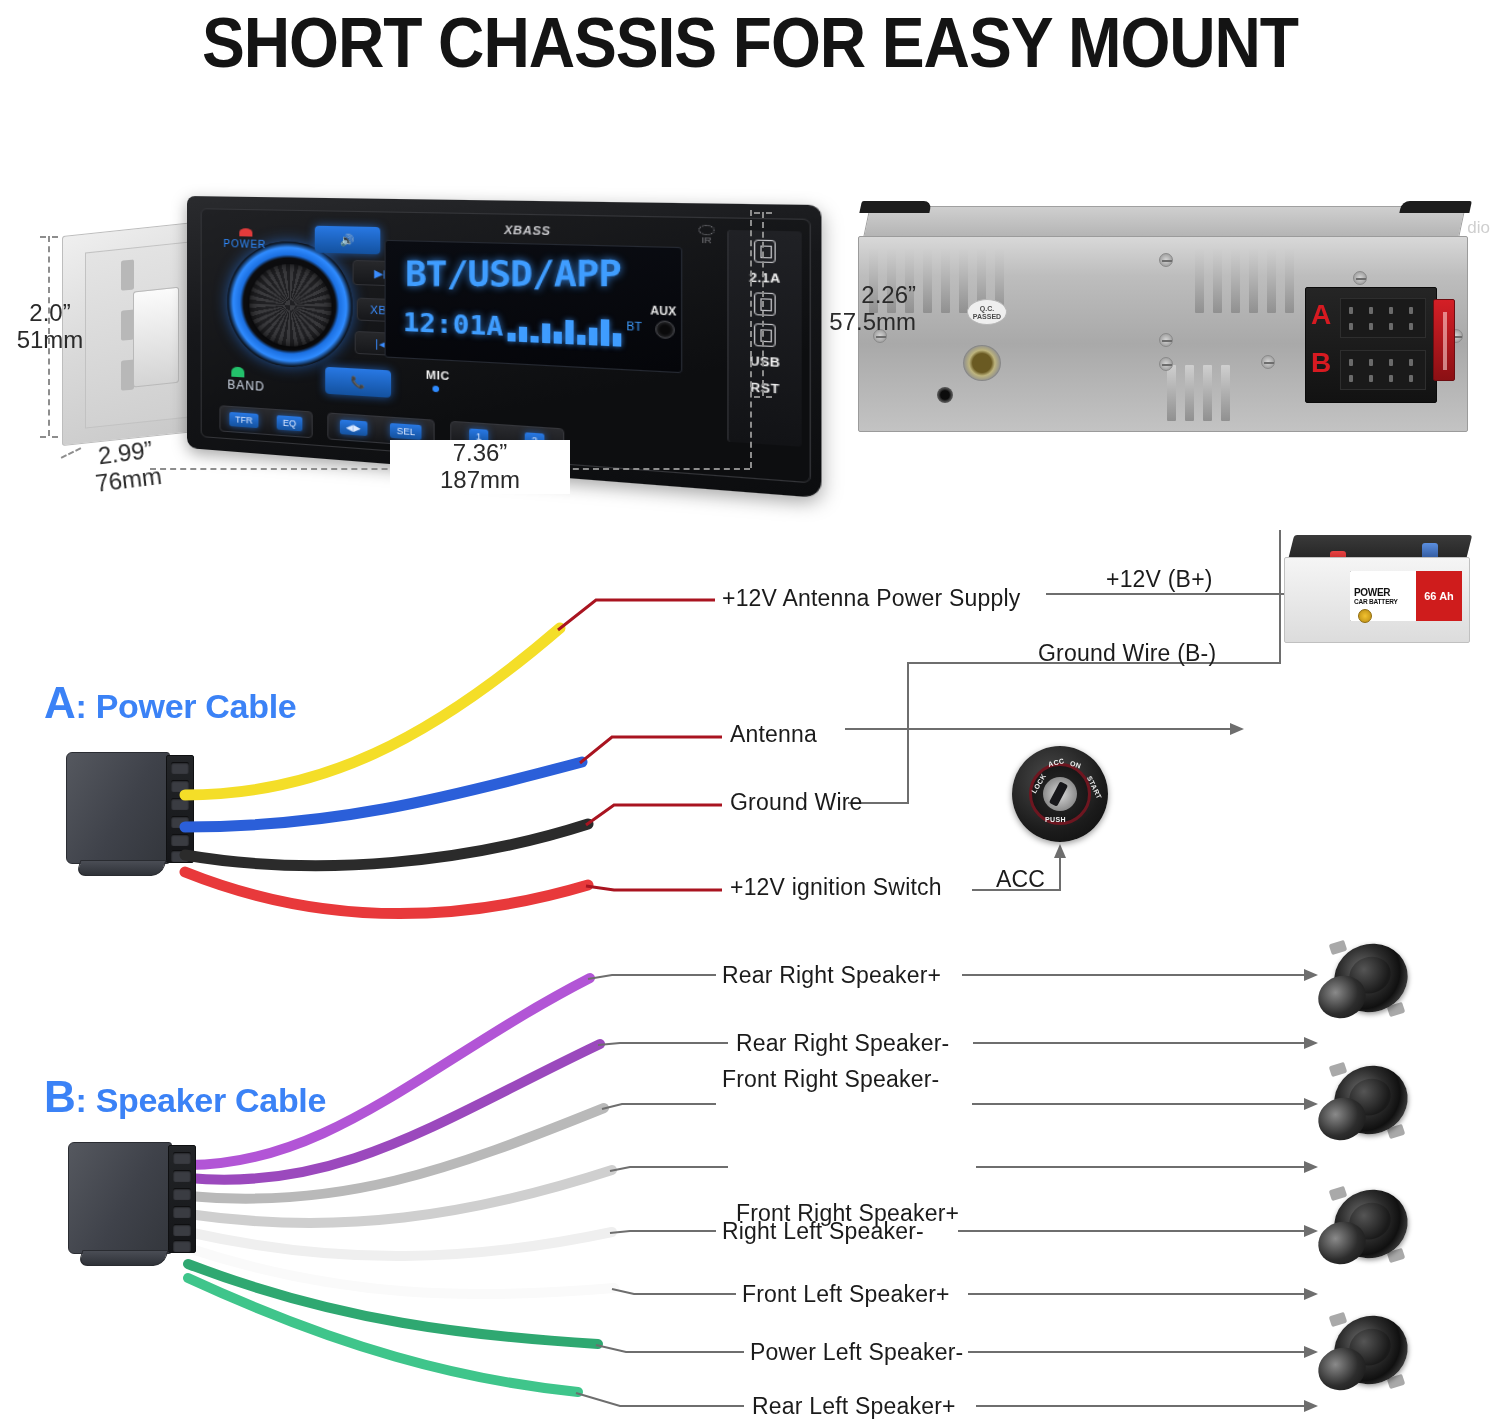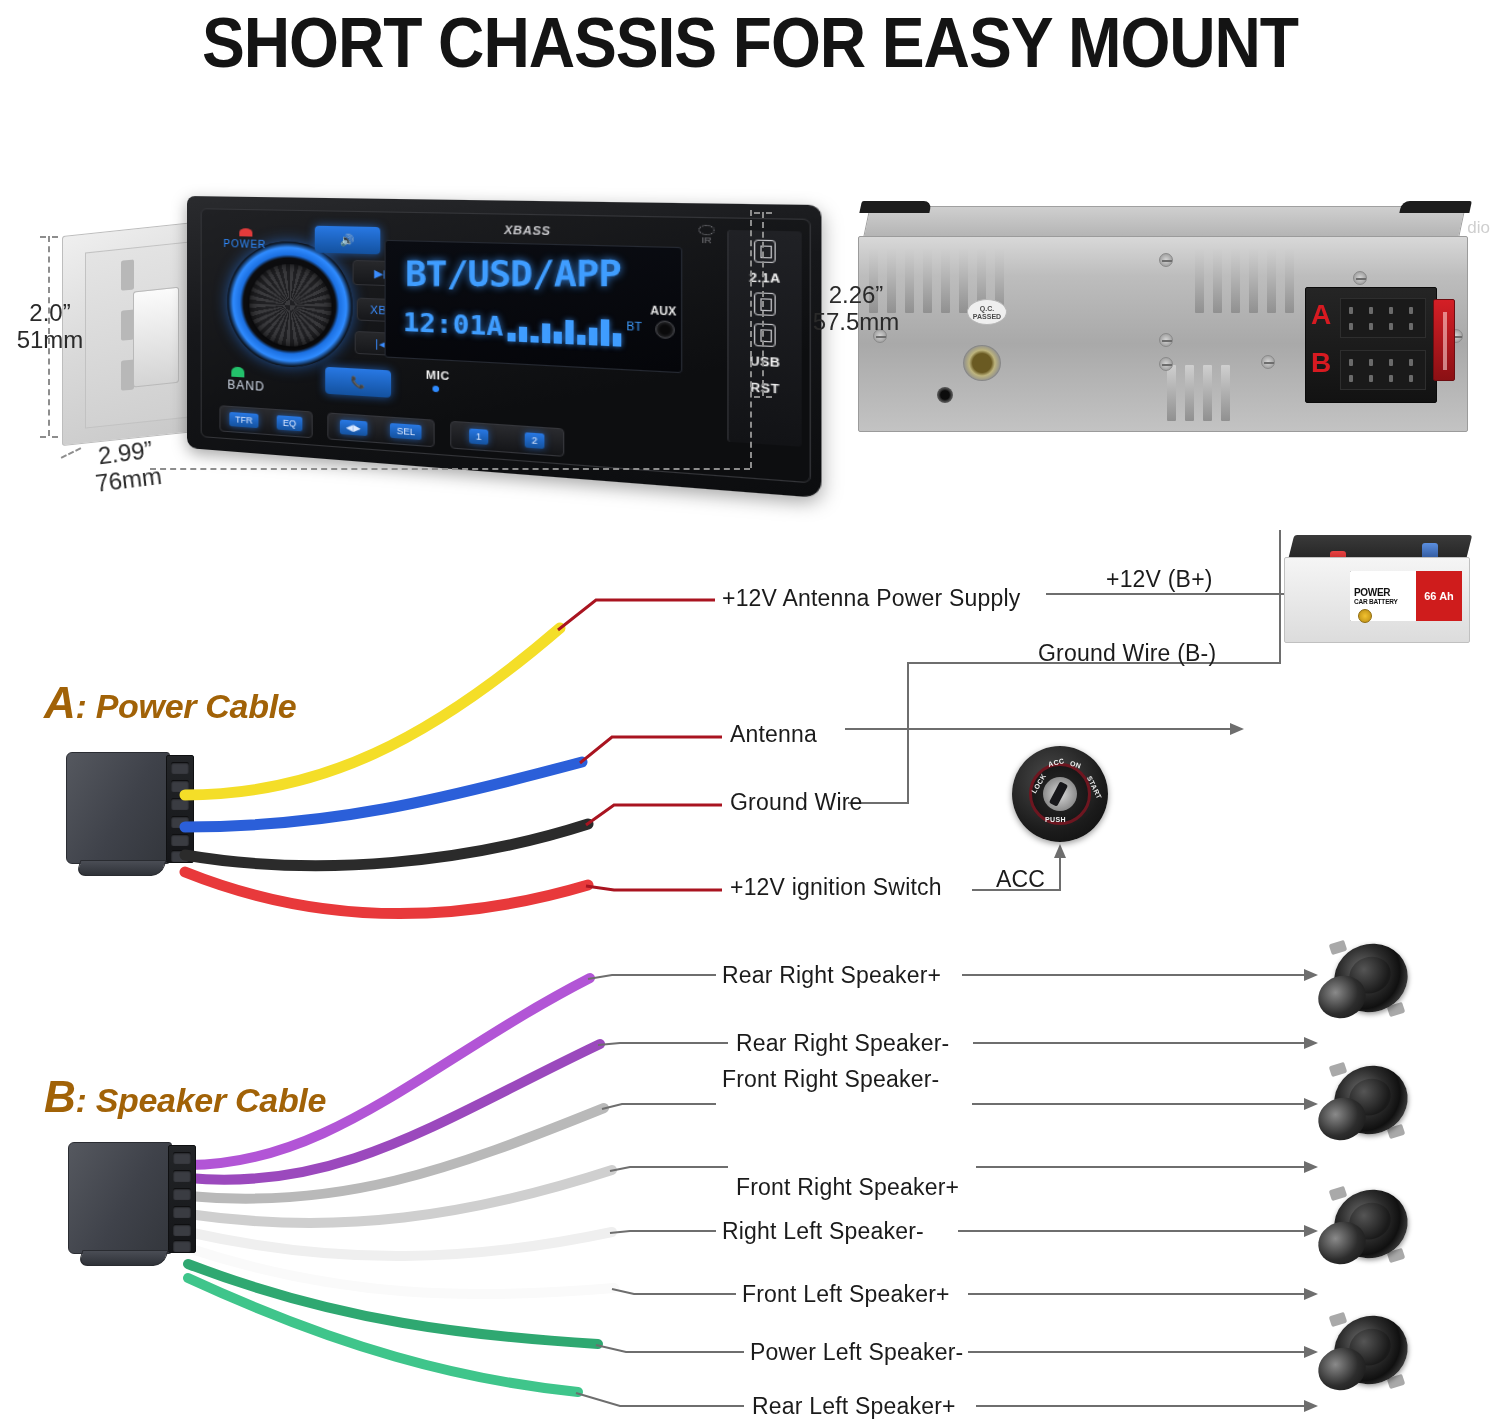--- a/index.html
+++ b/index.html
@@ -190,22 +190,22 @@
   }
   .conn-row { position:absolute; left:34px; width:86px; height:40px; background:#1a1a1a; border:1px solid #2e2e2e;}
   .conn-pin { position:absolute; width:4px; height:7px; background:#6a6a6a; border-radius:1px;}
   .ab-letter { position:absolute; left:452px; font-size:28px; font-weight:bold; color:#d71a21; font-family:"Liberation Sans", sans-serif; }
   .fuse { position:absolute; left:574px; top:62px; width:22px; height:82px; background:linear-gradient(180deg,#d41f26,#8b1014); border:1px solid #6d0d11; border-radius:2px;}
   .fuse:after{ content:""; position:absolute; left:9px; top:12px; width:4px; height:58px; background:#ffdede; opacity:.55;}
   .bk-watermark { position:absolute; right:-6px; top:18px; font-size:17px; color:#cfcfcf; }
 
   
   .sect-title {
-    position:absolute; font-size:34px; font-weight:bold; color:#a16207;
-    white-space:nowrap; letter-spacing:-.3px;font-style:italic;
+    position:absolute; font-size:34px; font-weight:bold; color:#3b82f6;
+    white-space:nowrap; letter-spacing:-.3px;
   }
   .sect-title b { font-size:44px; }
 
   
   .plug { position:absolute; width:130px; height:115px; }
   .plug-face {
     position:absolute; left:0; top:0; width:104px; height:112px;
     background:linear-gradient(120deg,#55585f 0%,#3f424a 55%,#33363c 100%);
     border-radius:6px 3px 3px 6px;
     border:1px solid #2b2d33;
@@ -397,20 +397,24 @@
   </div>
 
   <div class="dash-h" style="left:60px;top:452px;width:22px;transform:rotate(-26deg)"></div>
   <div class="dim" style="left:62px;top:440px;width:130px;transform:rotate(-7deg)">
     <span>2.99”</span><br>
     <span>76mm</span>
   </div>
 
   <div class="dash-h" style="left:150px;top:468px;width:600px"></div>
   <div class="dash-v" style="left:750px;top:210px;height:258px"></div>
+  <div class="dim" style="left:390px;top:440px;width:180px;background:#fff">
+    <span>7.36”</span><br>
+    <span>187mm</span>
+  </div>
 
   <div id="back-unit">
     <div class="bk-top"></div>
     <div class="bk-body">
       <div class="fin" style="left:10px"></div>
         <div class="fin" style="left:28px"></div>
       <div class="fin" style="left:46px"></div>
         <div class="fin" style="left:64px"></div>
       <div class="fin" style="left:82px"></div>
         <div class="fin" style="left:100px"></div>
@@ -468,21 +472,21 @@
       <div class="fuse"></div>
       <div class="ab-letter" style="top:62px">A</div>
       <div class="ab-letter" style="top:110px">B</div>
     </div>
     <div class="bk-watermark">dio</div>
   </div>
 
   <div class="dash-v" style="left:762px;top:212px;height:184px"></div>
   <div class="dash-h" style="left:754px;top:212px;width:18px"></div>
   <div class="dash-h" style="left:754px;top:396px;width:18px"></div>
-  <div class="dim" style="left:776px;top:282px;width:160px;text-align:center">
+  <div class="dim" style="left:756px;top:282px;width:160px;text-align:right">
     <span>2.26”</span><br>
     <span>57.5mm</span>
   </div>
 
   <div class="sect-title" style="left:44px;top:678px">
     <b>A</b><span>: Power Cable</span>
   </div>
 
   <div class="plug" style="left:66px;top:752px">
     <div class="plug-face"></div>
@@ -613,21 +617,21 @@
       <div class="plug-slot" style="top:60px"></div>
       <div class="plug-slot" style="top:78px"></div>
       <div class="plug-slot" style="top:94px"></div>
     </div>
     <div class="plug-clip"></div>
   </div>
 
   <div class="lbl" style="left:722px;top:962px">Rear Right Speaker+</div>
   <div class="lbl" style="left:736px;top:1030px">Rear Right Speaker-</div>
   <div class="lbl" style="left:722px;top:1066px">Front Right Speaker-</div>
-  <div class="lbl" style="left:736px;top:1174px">Front Right Speaker+</div>
+  <div class="lbl" style="left:736px;top:1200px">Front Right Speaker+</div>
   <div class="lbl" style="left:722px;top:1218px">Right Left Speaker-</div>
   <div class="lbl" style="left:742px;top:1281px">Front Left Speaker+</div>
   <div class="lbl" style="left:750px;top:1339px">Power Left Speaker-</div>
   <div class="lbl" style="left:752px;top:1393px">Rear Left Speaker+</div>
 
   <div class="spk" style="left:1318px;top:940px">
     <div class="spk-tab" style="left:12px;top:2px"></div>
       <div class="spk-tab" style="left:70px;top:64px"></div>
     <div class="spk-cone"></div>
       <div class="spk-mag"></div>

